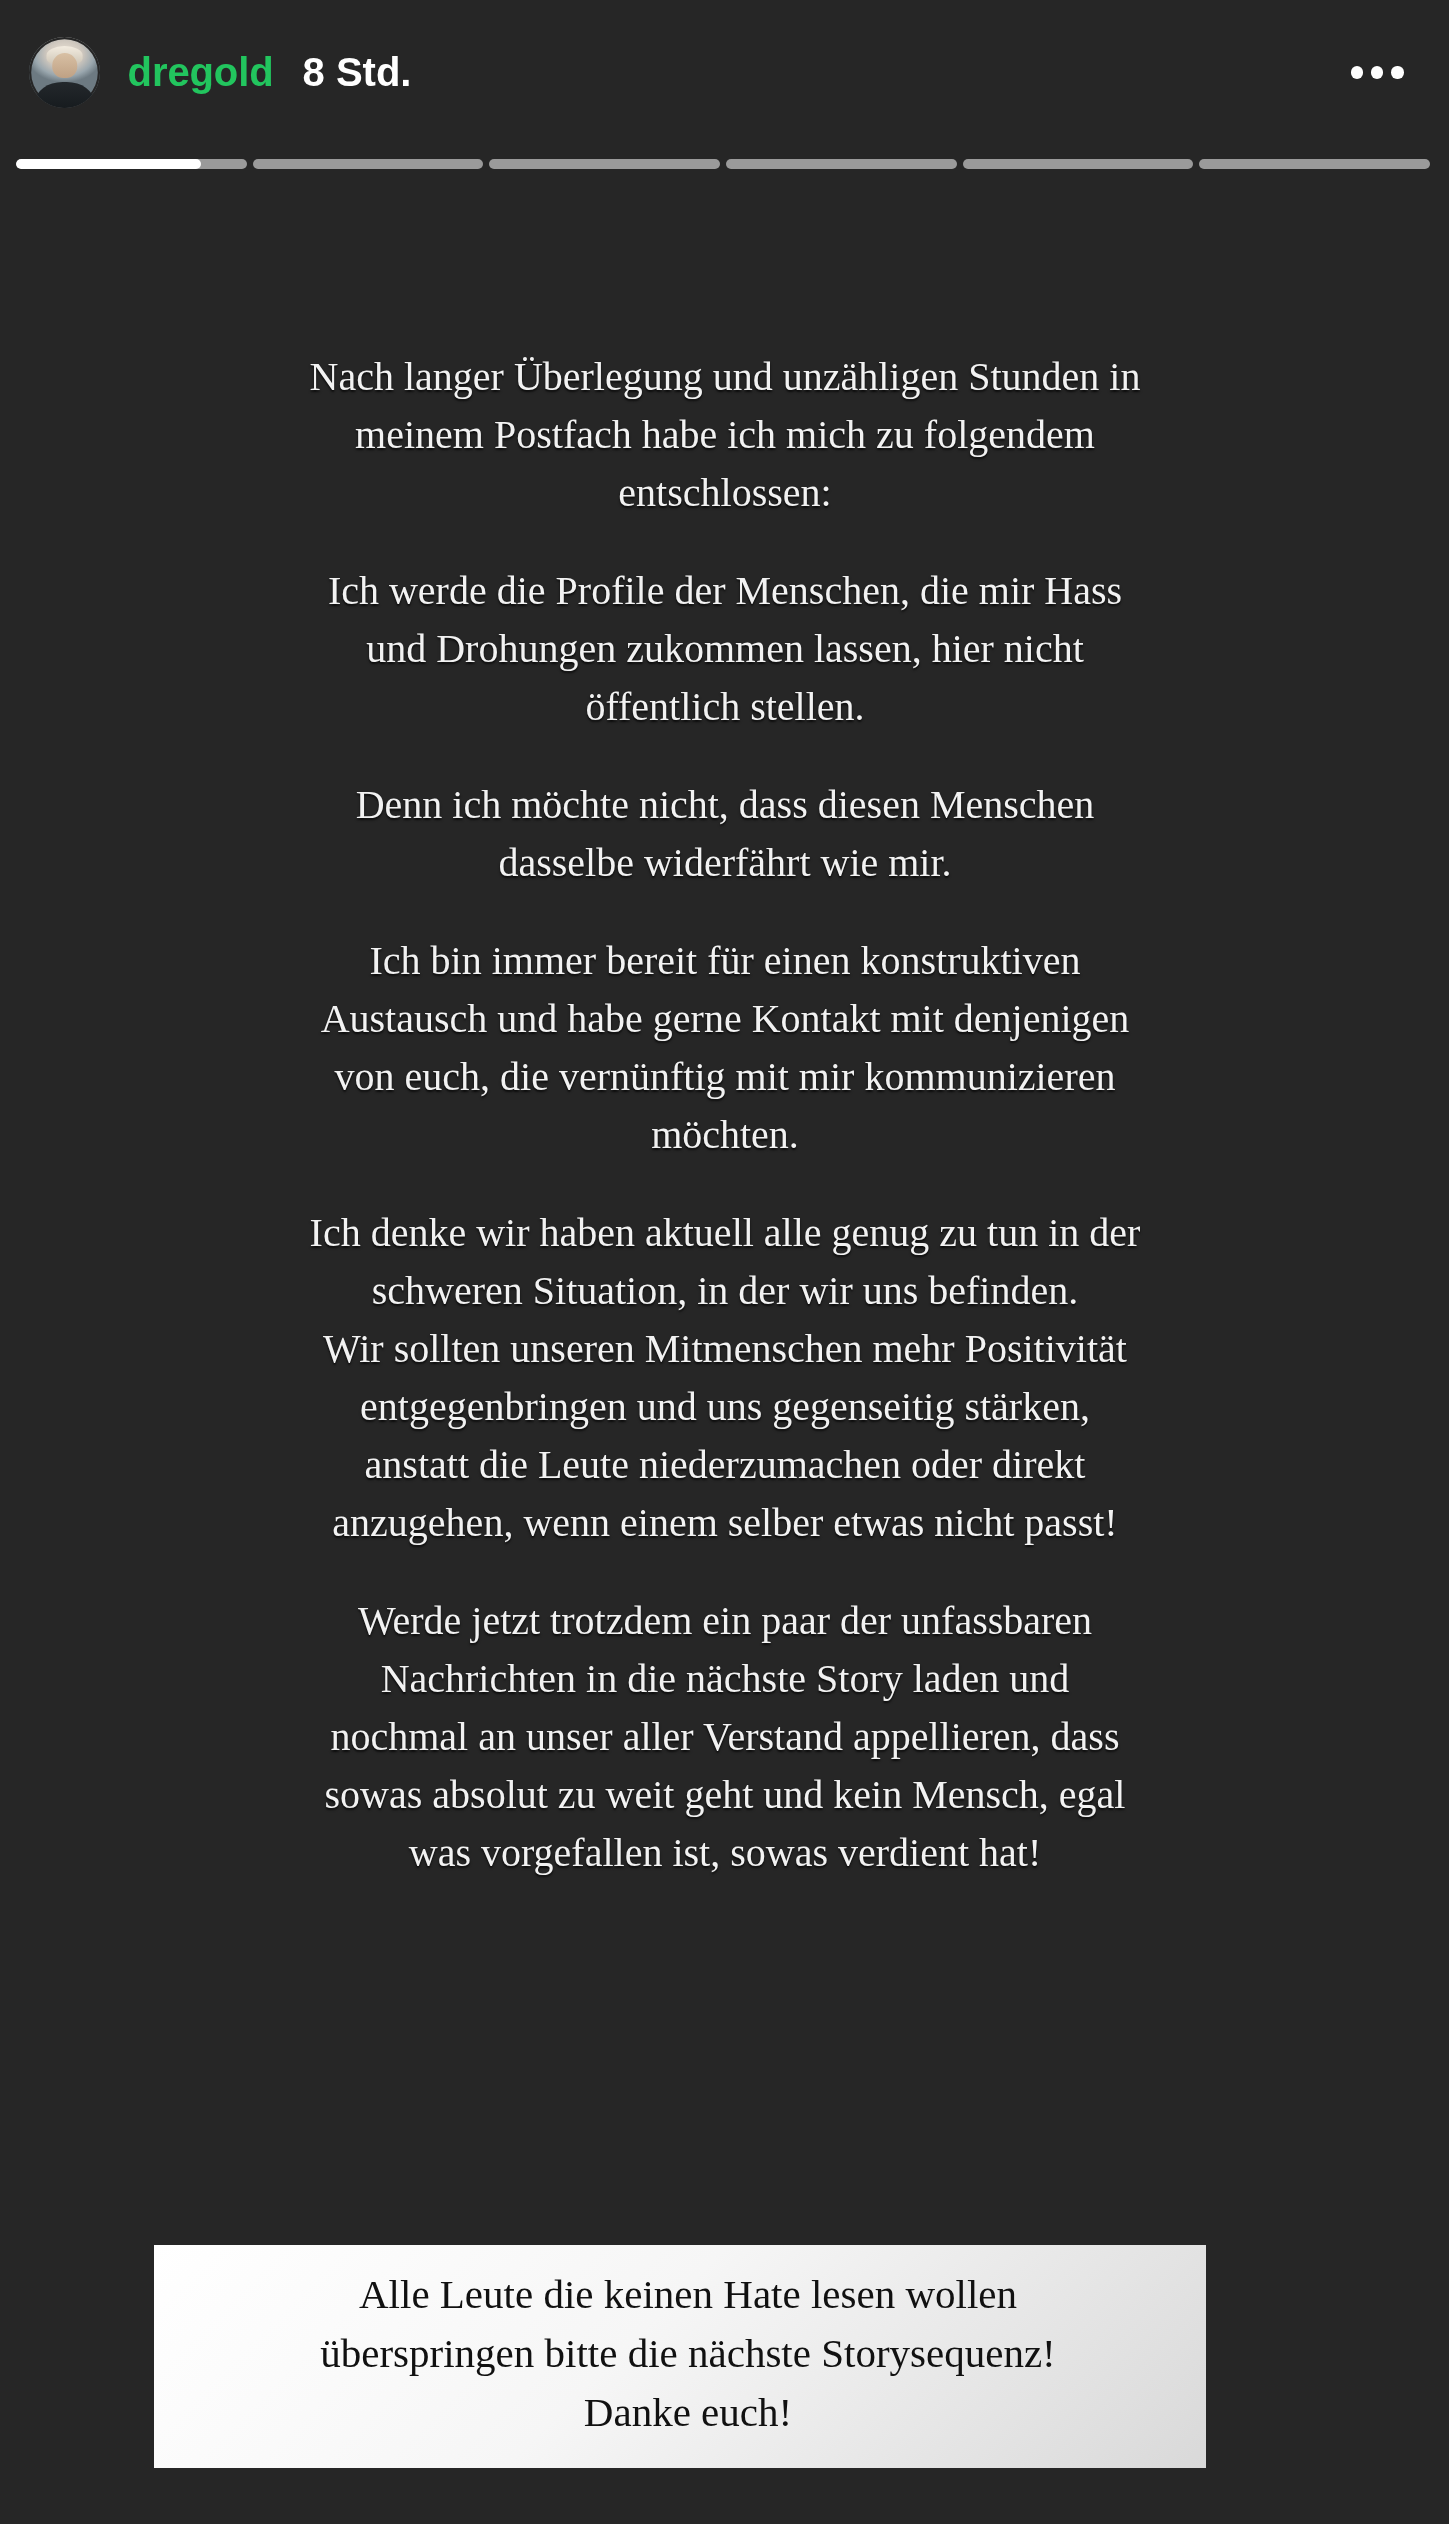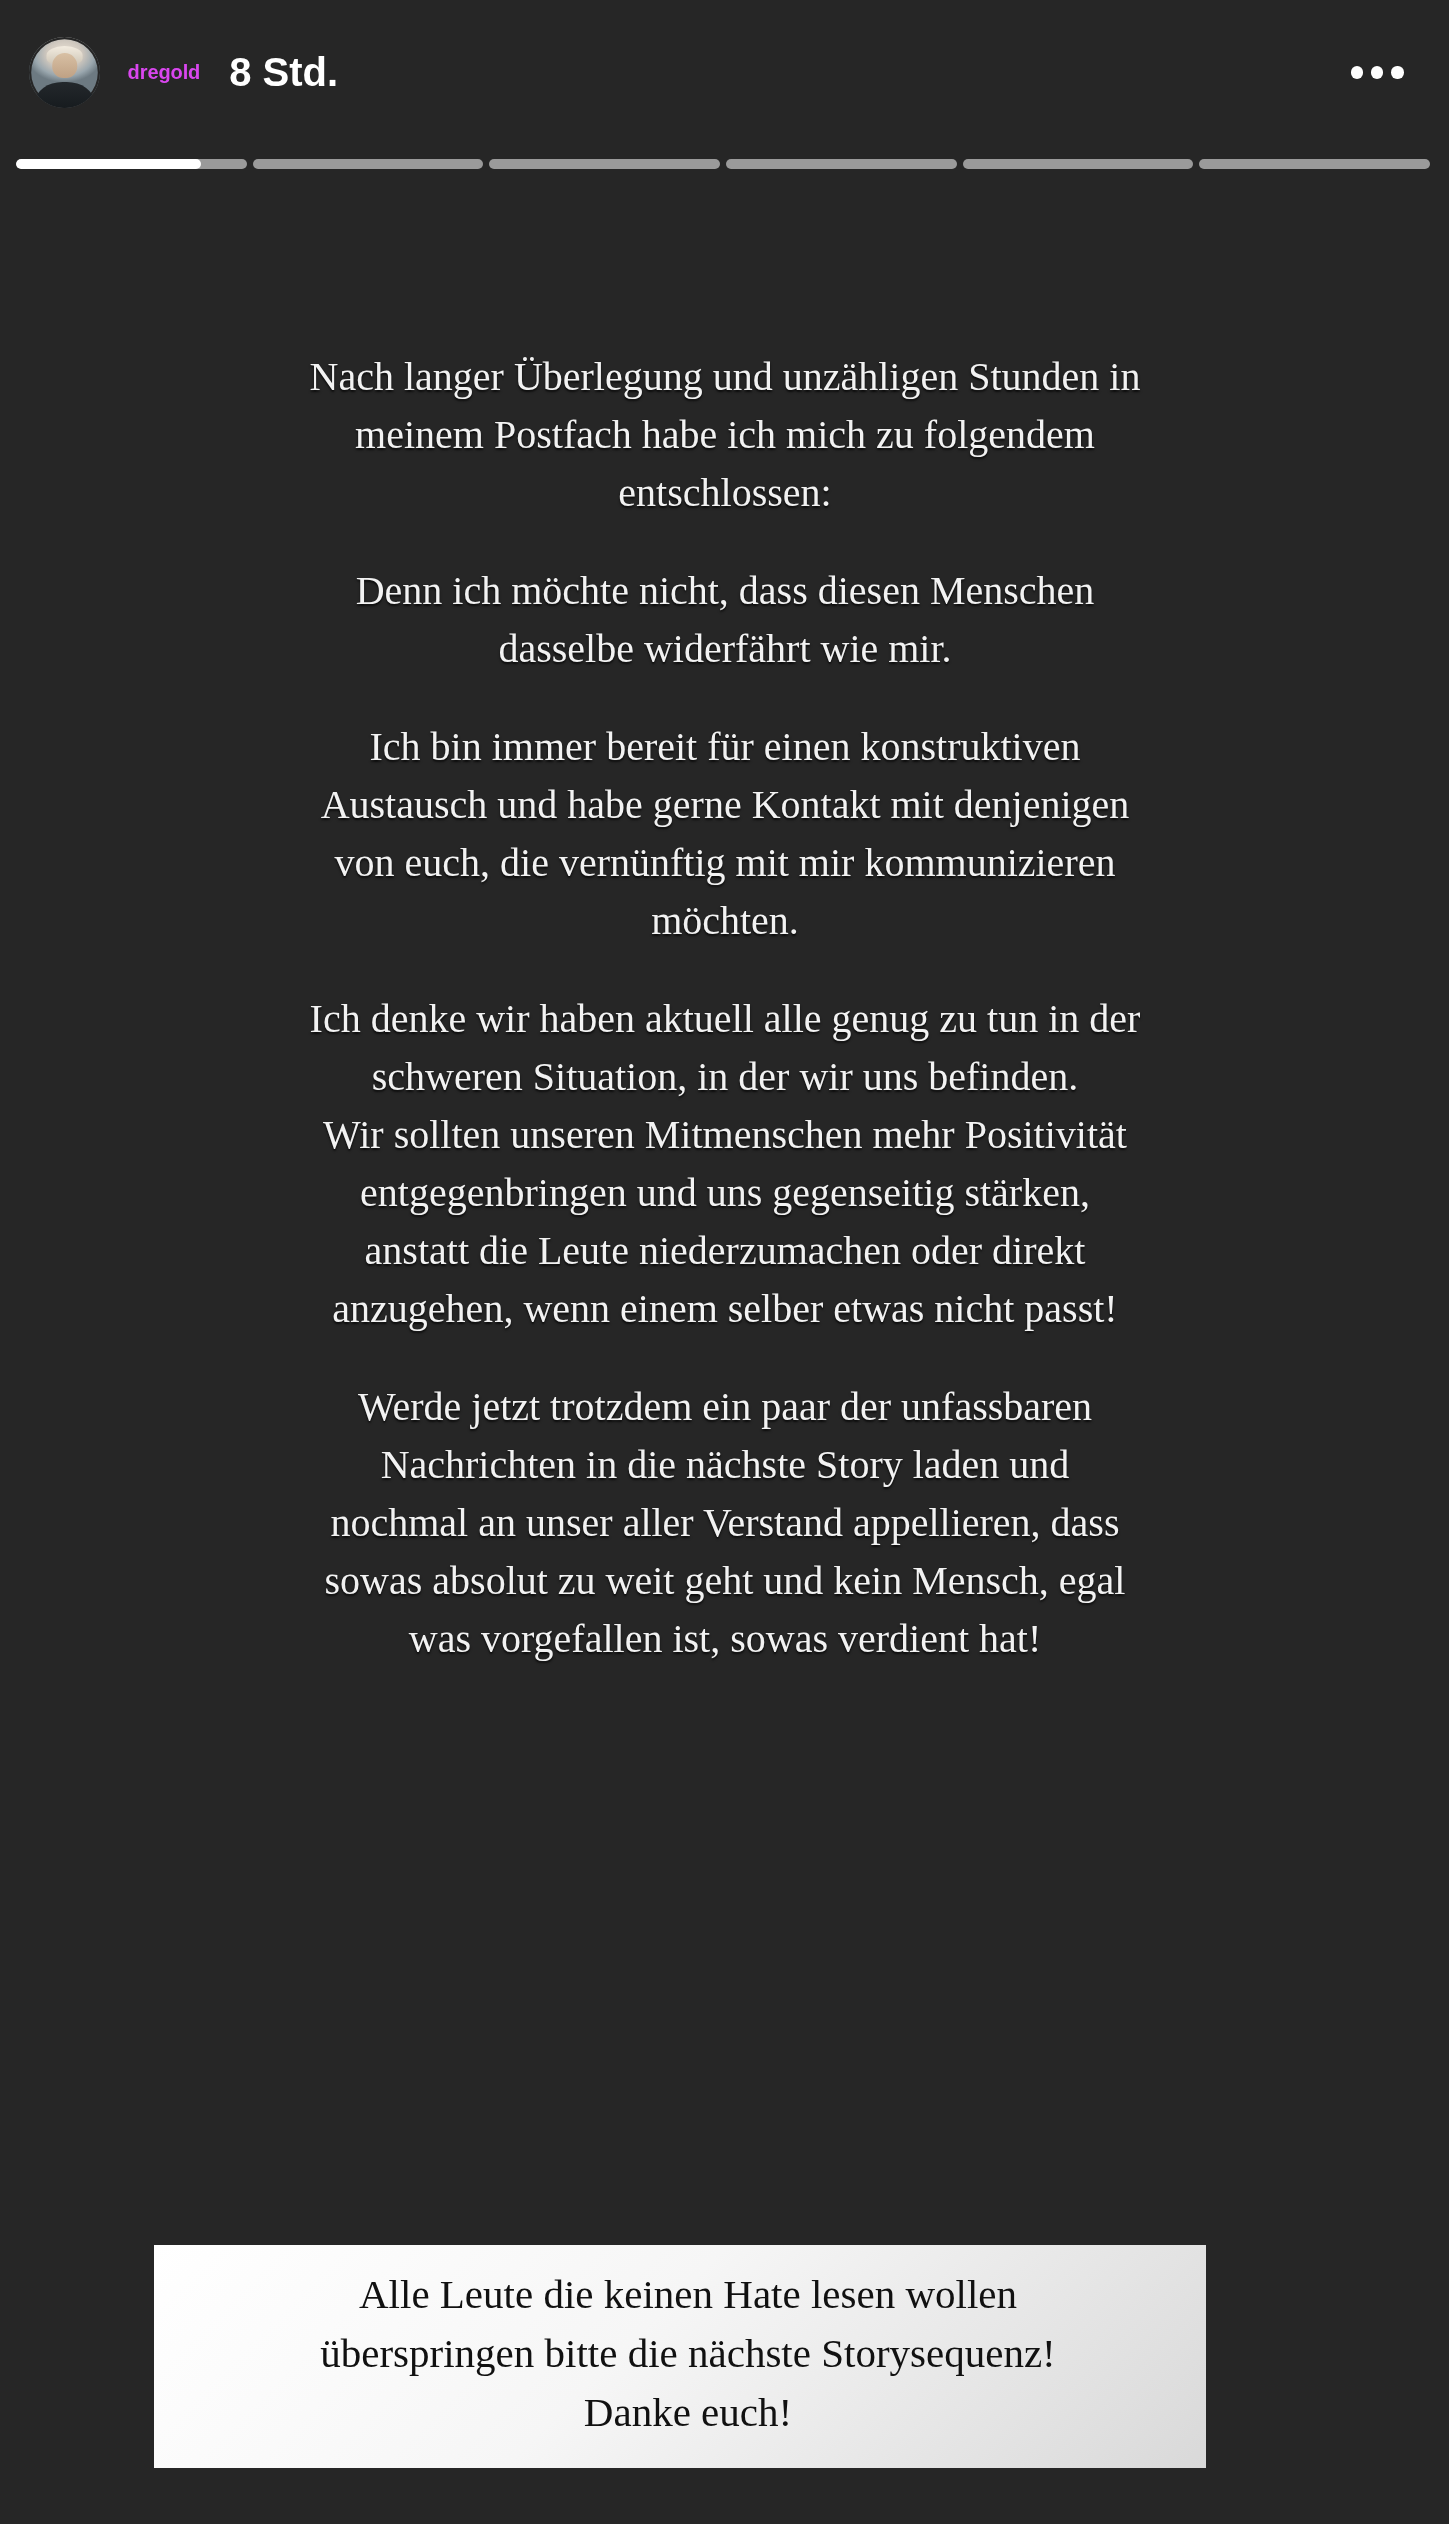--- a/index.html
+++ b/index.html
@@ -65,22 +65,22 @@
     position: absolute;
     left: 50%;
     top: 12%;
     transform: translateX(-50%);
     width: 52%;
     height: 26%;
     border-radius: 50% 50% 30% 30%;
     background: linear-gradient(180deg, #f3ece0 0%, #cfc7b8 100%);
   }
   .username {
-    color: #d946ef;
-    font-size: 20px;
+    color: #22c55e;
+    font-size: 40px;
     font-weight: bold;
     margin-left: 27.6px;
     letter-spacing: -0.1px;
     white-space: nowrap;
   }
   .timestamp {
     color: #ffffff;
     font-size: 40px;
     font-weight: bold;
     margin-left: 29px;
@@ -194,20 +194,23 @@
     <div class="progress-segment"></div>
     <div class="progress-segment"></div>
     <div class="progress-segment"></div>
     <div class="progress-segment"></div>
   </div>
 
   <div class="story-body">
     <p class="para">Nach langer Überlegung und unzähligen Stunden in
 meinem Postfach habe ich mich zu folgendem
 entschlossen:</p>
+    <p class="para">Ich werde die Profile der Menschen, die mir Hass
+und Drohungen zukommen lassen, hier nicht
+öffentlich stellen.</p>
     <p class="para">Denn ich möchte nicht, dass diesen Menschen
 dasselbe widerfährt wie mir.</p>
     <p class="para">Ich bin immer bereit für einen konstruktiven
 Austausch und habe gerne Kontakt mit denjenigen
 von euch, die vernünftig mit mir kommunizieren
 möchten.</p>
     <p class="para">Ich denke wir haben aktuell alle genug zu tun in der
 schweren Situation, in der wir uns befinden.
 Wir sollten unseren Mitmenschen mehr Positivität
 entgegenbringen und uns gegenseitig stärken,

